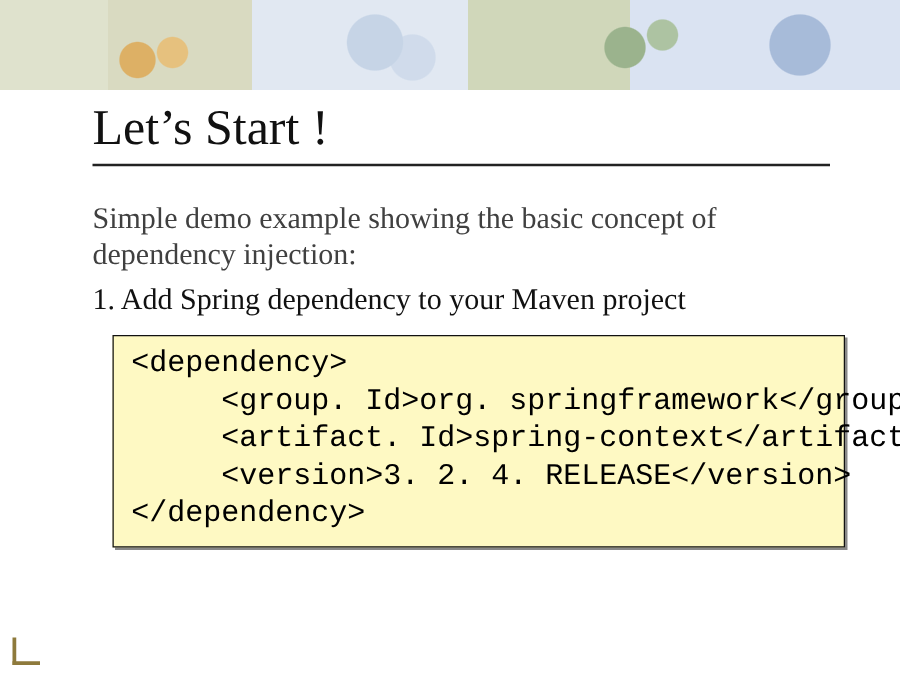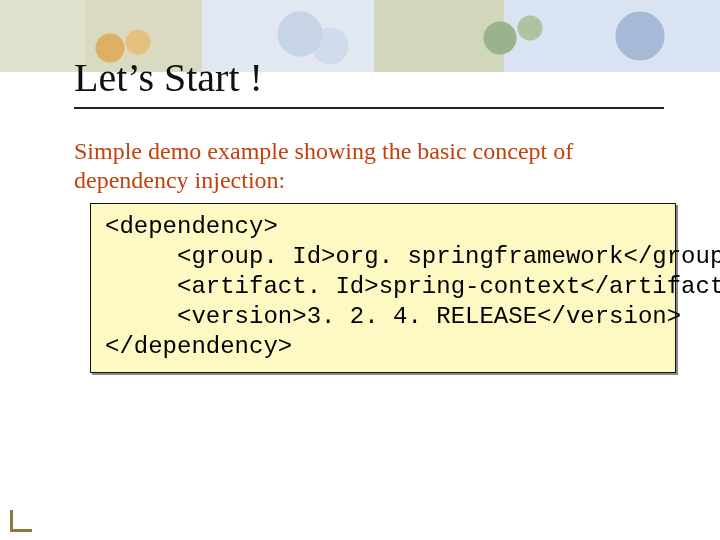--- a/index.html
+++ b/index.html
@@ -28,40 +28,40 @@
       radial-gradient(circle at 300px 34px, #b7c9e0 0 22px, transparent 23px),
       radial-gradient(circle at 330px 46px, #c3d2e6 0 18px, transparent 19px),
       radial-gradient(circle at 500px 38px, #7f9e6e 0 16px, transparent 17px),
       radial-gradient(circle at 530px 28px, #97b389 0 12px, transparent 13px),
       radial-gradient(circle at 640px 36px, #8fa8cf 0 24px, transparent 25px),
       linear-gradient(90deg,#d7dbbf 0 12%, #cfd0b0 12% 28%, #d9e2ef 28% 52%, #c3cda7 52% 70%, #d0dcef 70% 100%);
     opacity: 0.78;
   }
   .content {
     position: absolute;
-    top: 54px;
+    top: 78px;
     left: 74px;
     right: 50px;
   }
   .title {
     font-size: 40px;
     color: #111;
     margin: 0 0 6px 0;
     font-weight: normal;
   }
   .rule {
     height: 0;
     border-top: 2px solid #222;
     margin: 2px 0 28px 0;
     width: 590px;
   }
   .lead {
     font-size: 24px;
     line-height: 1.2;
-    color: #c2410c;
+    color: #404040;
     margin-bottom: 8px;
     width: 560px;
   }
   .link {
     font-family: "Courier New", Courier, monospace;
     font-size: 16px;
     font-weight: bold;
     color: #000;
     text-decoration: underline;
     display: block;
@@ -107,20 +107,23 @@
 <div class="slide">
   <div class="bg"></div>
 
   <div class="content">
     <h1 class="title">Let’s Start !</h1>
     <div class="rule"></div>
 
     <div class="lead">Simple demo example showing the basic concept of dependency injection:</div>
 
 
+    <div class="step">
+      <span>1.   </span><span>Add Spring dependency to your Maven project</span>
+    </div>
 
     <div class="codebox">&lt;dependency&gt;
      &lt;group. Id&gt;org. springframework&lt;/group. Id&gt;
      &lt;artifact. Id&gt;spring-context&lt;/artifact. Id&gt;
      &lt;version&gt;3. 2. 4. RELEASE&lt;/version&gt;
 &lt;/dependency&gt;</div>
   </div>
 
   <div class="corner-accent"></div>
 </div>

